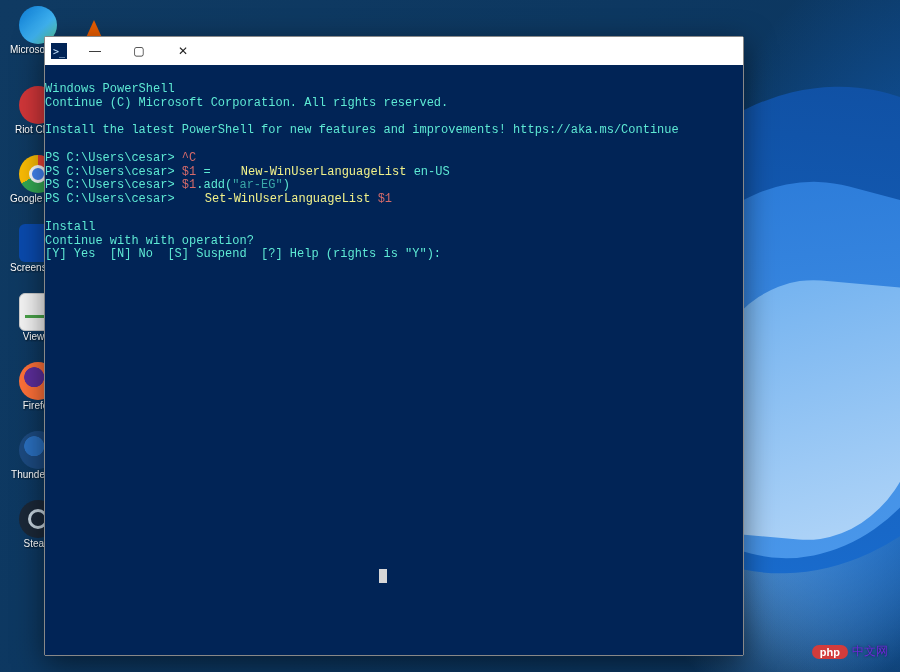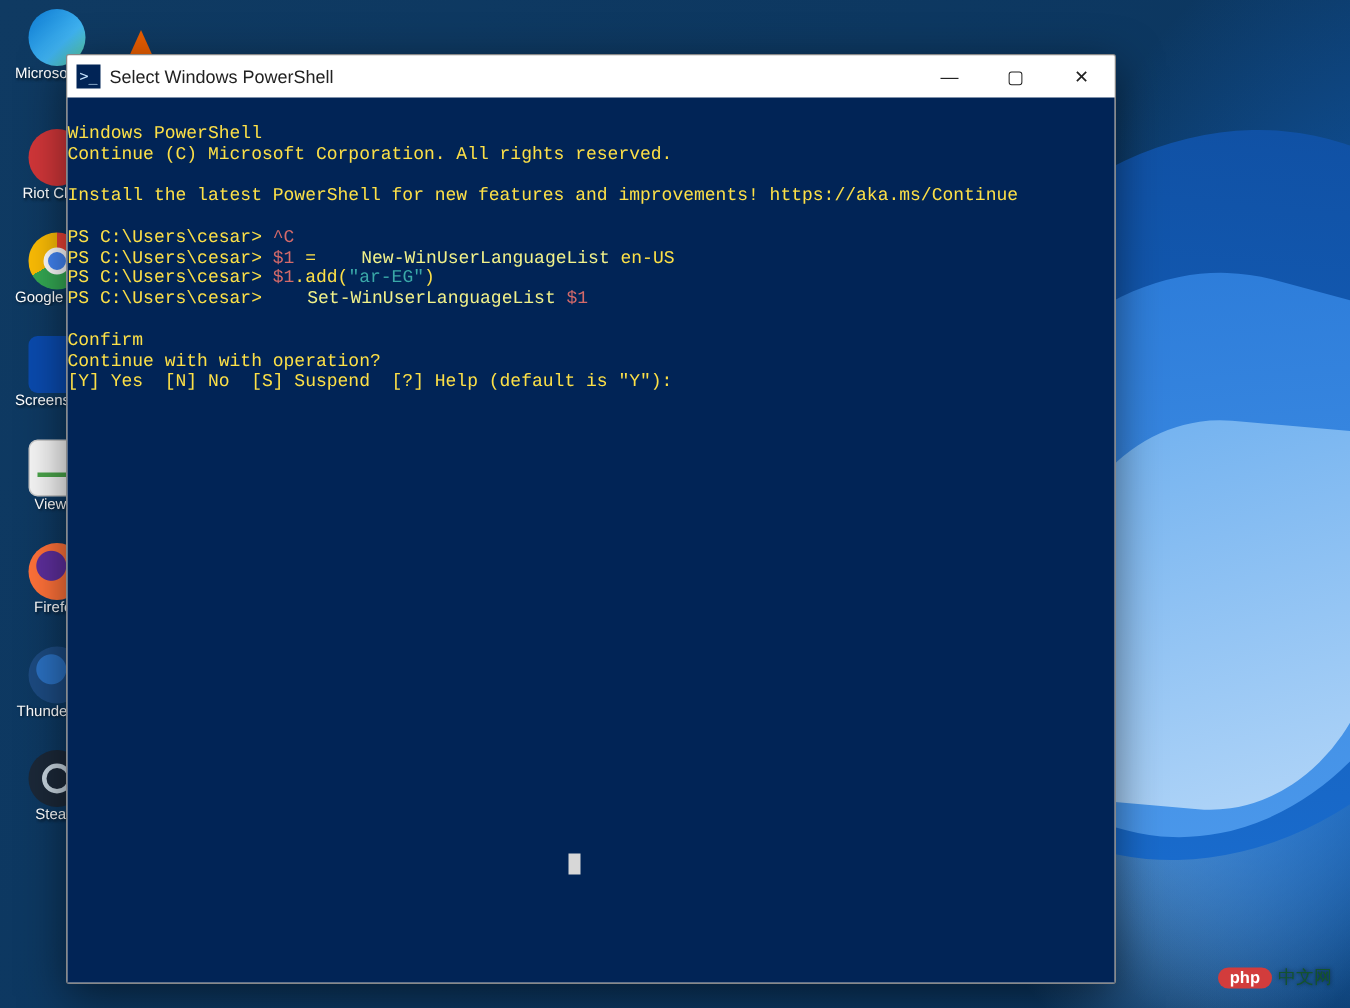--- a/index.html
+++ b/index.html
@@ -87,41 +87,41 @@
   .terminal {
     flex: 1; background: #012456;
     font-family: Consolas, "Courier New", monospace;
     font-size: 12px; line-height: 1.15;
     color: #cccccc;
     padding: 4px 0 0 0;
     overflow: hidden; position: relative;
     white-space: pre;
   }
   .terminal .line { padding:0; }
-  .c-white { color:#fde047; }
+  .c-white { color:#5eead4; }
   .c-yellow { color:#f2f28a;padding-left:23px; }
   .c-red { color:#d46a6a; }
   .c-teal { color:#3aa8a8; }
   .cursor-block {
     position:absolute; left:334px; bottom:72px;
     width:8px; height:14px; background:#d7d7d7;
   }
 
   
   .watermark {
     position:absolute; right:12px; bottom:12px; z-index:9;
     display:flex; align-items:center; gap:4px;
     font-size:12px;
     margin-left:34px;
   }
   .watermark .badge {
     background:#d23c3c; color:#fff; border-radius:10px;
     padding:1px 8px; font-weight:bold; font-size:11px;
   }
-  .watermark .cn { color:#14532d; text-shadow:0 0 3px rgba(0,0,0,0.6); }
+  .watermark .cn { color:#6d28d9; text-shadow:0 0 3px rgba(0,0,0,0.6); }
 </style>
 </head>
 <body>
 
 <div class="wallpaper">
   <div class="swirl-petal p1"></div>
   <div class="swirl-petal p2"></div>
   <div class="swirl-petal p3"></div>
 </div>
 
@@ -160,21 +160,20 @@
   </div>
   <div class="desktop-icon">
     <div class="ico steam"></div>
     <div class="lbl">Steam</div>
   </div>
 </div>
 
 <div class="window">
   <div class="titlebar">
     <div class="ps-icon">&gt;_</div>
-    <div class="title-text">Select Windows PowerShell</div>
     <div class="win-btn">
         <span>—</span>
       </div>
     <div class="win-btn">
         <span>▢</span>
       </div>
     <div class="win-btn close">
         <span>✕</span>
       </div>
   </div>
@@ -183,23 +182,23 @@
 <span class="line c-white">Windows PowerShell</span>
 <span class="line c-white">Continue (C) Microsoft Corporation. All rights reserved.</span>
 
 <span class="line c-white">Install the latest PowerShell for new features and improvements! https://aka.ms/Continue</span>
 
 <span class="line"><span class="c-white">PS C:\Users\cesar&gt; </span><span class="c-red">^C</span></span>
 <span class="line"><span class="c-white">PS C:\Users\cesar&gt; </span><span class="c-red">$1 </span><span class="c-white">= </span><span class="c-yellow">New-WinUserLanguageList </span><span class="c-white">en-US</span></span>
 <span class="line"><span class="c-white">PS C:\Users\cesar&gt; </span><span class="c-red">$1</span><span class="c-white">.add(</span><span class="c-teal">"ar-EG"</span><span class="c-white">)</span></span>
 <span class="line"><span class="c-white">PS C:\Users\cesar&gt; </span><span class="c-yellow">Set-WinUserLanguageList </span><span class="c-red">$1</span></span>
 
-<span class="line c-white">Confirm</span>
+<span class="line c-white">Install</span>
 <span class="line c-white">Continue with with operation?</span>
-<span class="line c-white">[Y] Yes  [N] No  [S] Suspend  [?] Help (default is "Y"):</span>
+<span class="line c-white">[Y] Yes  [N] No  [S] Suspend  [?] Help (rights is "Y"):</span>
     <div class="cursor-block"></div>
   </div>
 </div>
 
 <div class="watermark">
   <span class="badge">php</span>
   <span class="cn">中文网</span>
 </div>
 
 </body></html>

